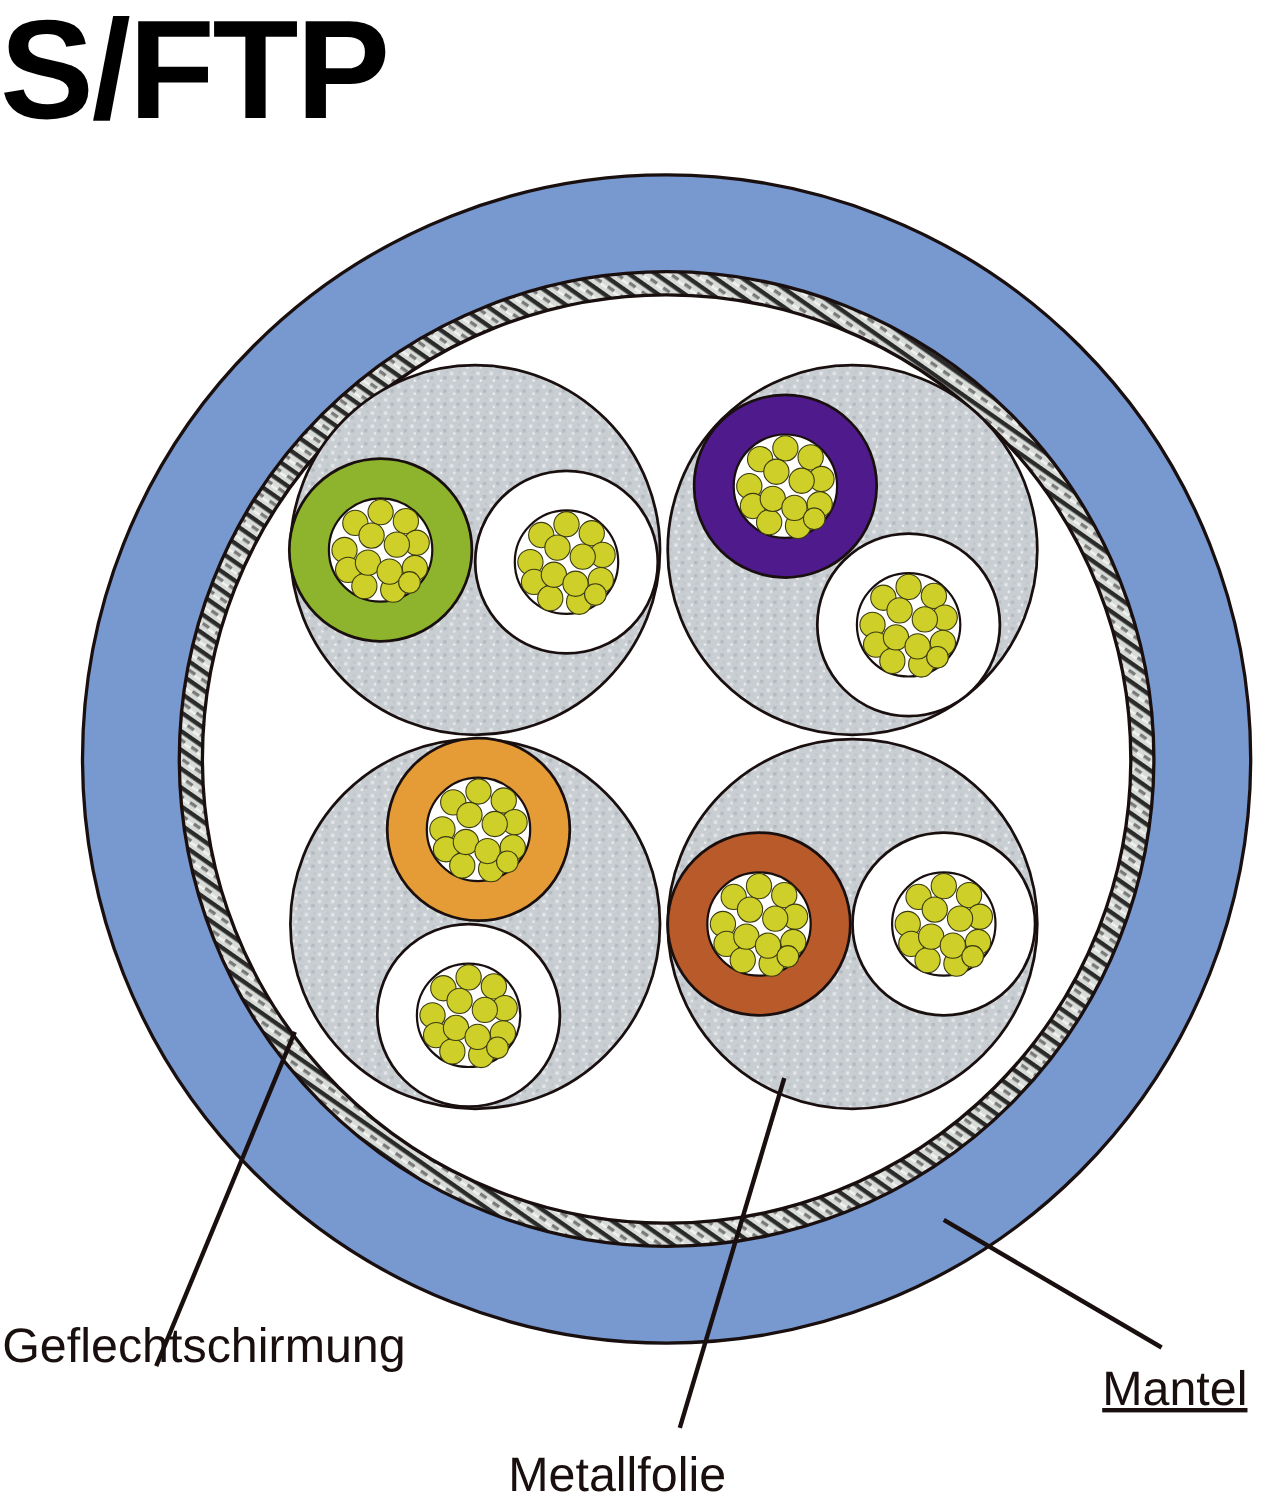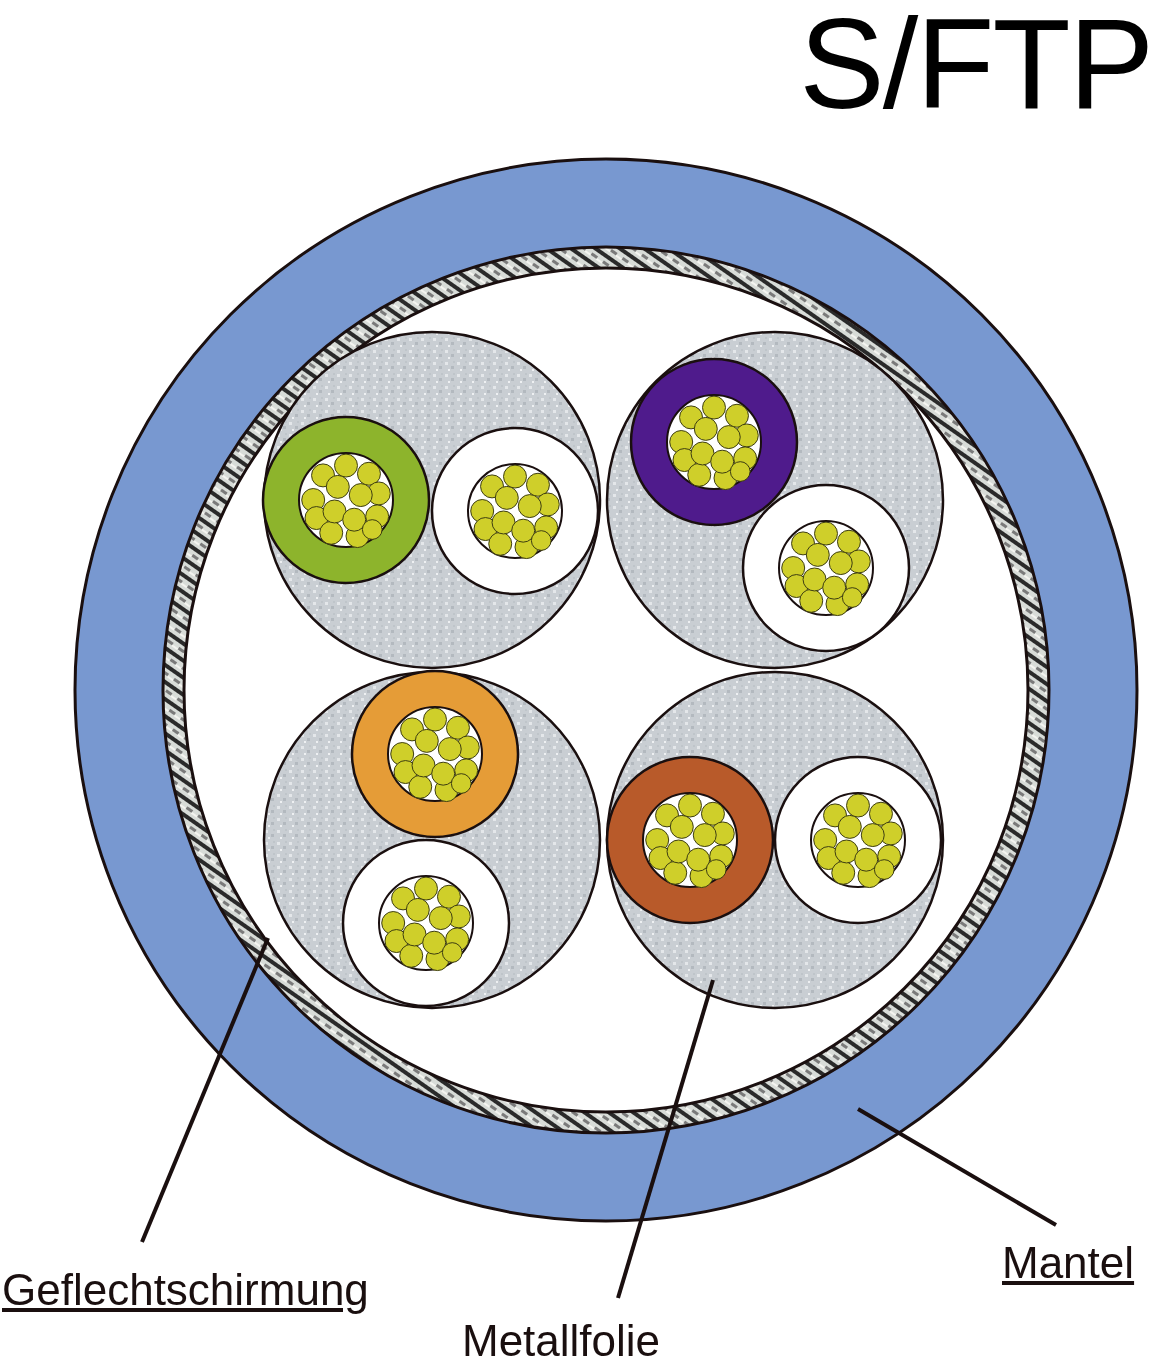--- a/index.html
+++ b/index.html
@@ -1,20 +1,20 @@
 <!DOCTYPE html>
 <html><head>
 <meta charset="utf-8">
 <style>
   html, body { margin: 0; padding: 0; background: #ffffff; }
   body { width: 1152px; height: 1368px; position: relative; overflow: hidden; }
   .title {
     position: absolute; left: 0; top: 0; width: 1152px; height: 130px;
-    text-align: right; font-family: "Liberation Sans", sans-serif;
-    font-weight: normal; font-size: 128px; line-height: 128px; color: #000;
+    text-align: left; font-family: "Liberation Sans", sans-serif;
+    font-weight: bold; font-size: 128px; line-height: 128px; color: #000;
     letter-spacing: -2px;
   }
   svg.diagram { position: absolute; left: 0; top: 0; }
   .label {
     position: absolute; font-family: "Liberation Sans", sans-serif;
     font-size: 44px; line-height: 50px; color: #1a0f0f; white-space: nowrap;
   }
 </style>
 </head>
 <body>
@@ -101,15 +101,15 @@
     <circle cx="858" cy="840" r="83" fill="#ffffff" stroke="#1a0f0f" stroke-width="2.5"></circle>
     <circle cx="858" cy="840" r="47" fill="#ffffff" stroke="#1a0f0f" stroke-width="2"></circle>
     <use href="#strands" transform="translate(858,840) scale(0.82)" fill="#cfcf2a" stroke="#3a3a10" stroke-width="1.2"></use>
   </g>
 
   <line x1="268" y1="938" x2="142" y2="1242" stroke="#1a0f0f" stroke-width="4"></line>
   <line x1="713" y1="980" x2="618" y2="1298" stroke="#1a0f0f" stroke-width="4"></line>
   <line x1="858" y1="1109" x2="1056" y2="1225" stroke="#1a0f0f" stroke-width="4"></line>
 </svg>
 
-<div class="label" style="left:2px; top:1265px;text-decoration:underline;">Geflechtschirmung</div>
+<div class="label" style="left:2px; top:1199px;">Geflechtschirmung</div>
 <div class="label" style="left:462px; top:1316px;">Metallfolie</div>
 <div class="label" style="left:1002px; top:1238px;text-decoration:underline;">Mantel</div>
 
 </body></html>

